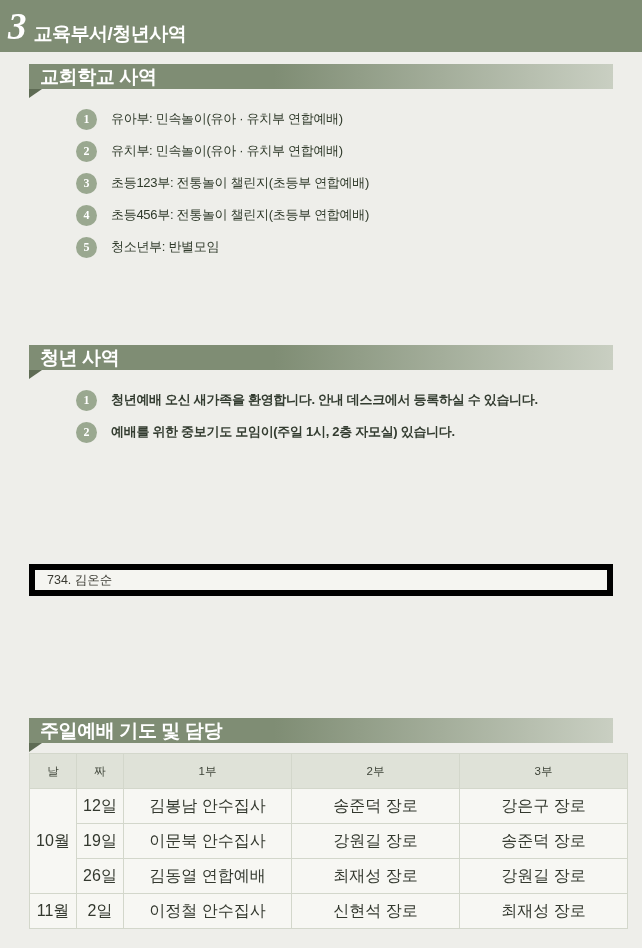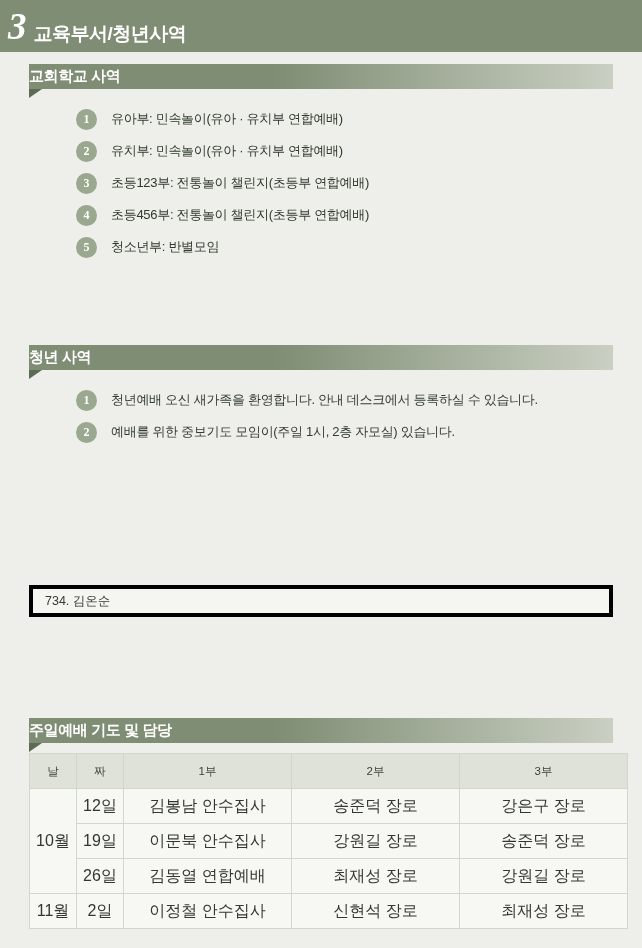--- a/index.html
+++ b/index.html
@@ -49,23 +49,24 @@
     width: 584px;
   }
   .sec-head {
     position: relative;
     height: 25px;
     background: linear-gradient(to right, #7f8d74 0%, #7f8d74 42%, #c9cfc2 100%);
     display: flex;
     align-items: center;
   }
   .sec-head .sec-title {
-    font-size: 15px;
-    font-weight: bold;
-    color: #ffffff;
+    font-size: 19px;
+    font-weight: bold;
+    color: #ffffff;
+    padding-left: 11px;
     letter-spacing: -0.4px;
   }
   .sec-tail {
     position: absolute;
     left: 0;
     top: 25px;
     width: 0;
     height: 0;
     border-left: 13px solid #5e6b54;
     border-bottom: 9px solid transparent;
@@ -96,28 +97,28 @@
     font-family: "Liberation Serif", serif;
   }
   .item-text {
     font-size: 13px;
     color: #2f3a2a;
     padding-left: 14px;
     letter-spacing: -0.3px;
     font-weight: normal;
   }
   .item-text.light {
-    font-weight: normal;
+    font-weight: bold;
     color: #333c30;
   }
 
   
   .namebox {
-    margin-top: 21px;
-    border: 4px solid #000000;
+    margin-top: 0;
+    border: 6px solid #000000;
     background: #f5f5f1;
     height: 32px;
     display: flex;
     align-items: center;
     box-sizing: border-box;
   }
   .namebox span {
     font-size: 12.5px;
     color: #3a3a32;
     padding-left: 12px;

